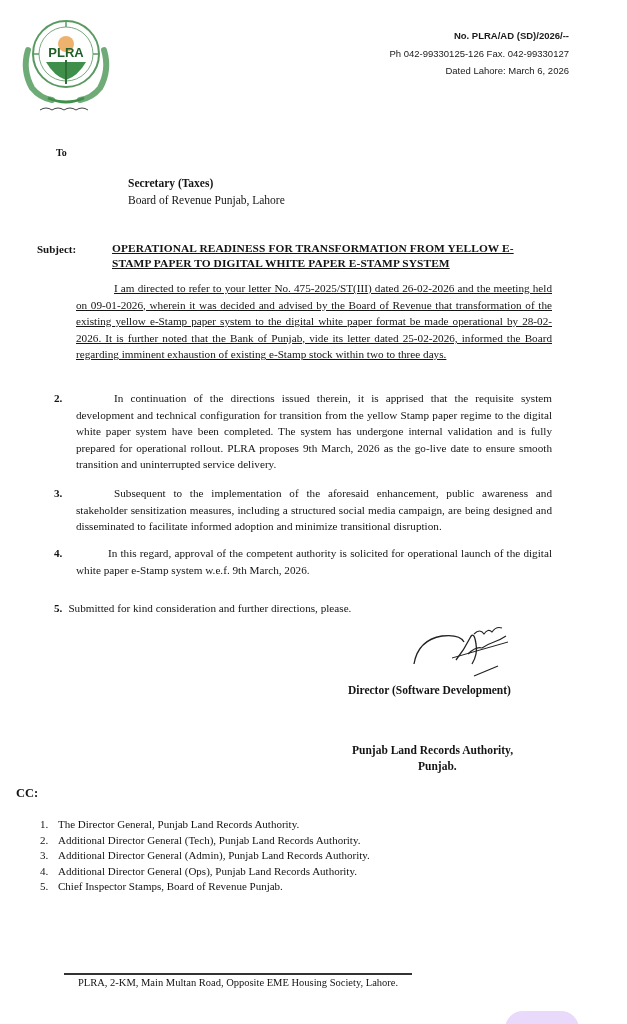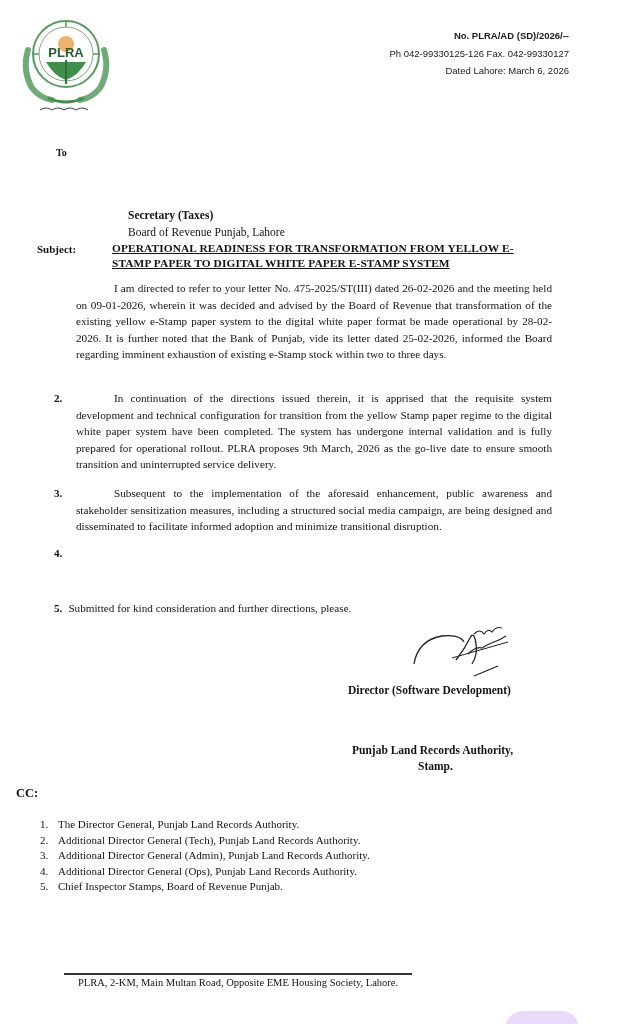--- a/index.html
+++ b/index.html
@@ -6,27 +6,27 @@
   body {
     width:627px; height:1024px; background:#ffffff; position:relative; overflow:hidden;
     font-family:"Liberation Serif", serif; color:#141414;
   }
   .abs { position:absolute; }
   .logo { left:18px; top:10px; width:96px; height:104px;text-align:right; }
   .head-right { right:58px; top:27px; text-align:right; font-family:"Liberation Sans", sans-serif; font-size:9.5px; line-height:17.5px; color:#1a1a1a; }
   .head-right .b { font-weight:bold; }
   .to { left:56px; top:147px; font-weight:bold; font-size:10px; }
   .addressee { left:128px; top:175px; font-size:11.5px; line-height:17px; }
-  .addressee .b { font-weight:bold;margin-top:32px; }
+  .addressee .b { font-weight:bold; }
   .subj-label { left:37px; top:243px; font-weight:bold; font-size:11px; }
   .subj-text { left:112px; top:241px; width:440px; font-weight:bold; font-size:11.4px; line-height:15px; text-decoration:underline; letter-spacing:0.1px; }
   .para { position:absolute; left:76px; width:476px; font-size:11.2px; line-height:16.6px; text-align:justify; }
   .para .num { position:absolute; left:-22px; top:0; font-weight:bold; }
   .indent { display:inline-block; width:38px; }
-  .p1 { top:280px; }
+  .p1 { top:280px;text-decoration:underline; }
   .p2 { top:390px; }
   .p3 { top:485px; }
   .p4 { top:545px; }
   .p5 { left:54px; top:602px; font-size:11.2px; }
   .p5 .num { font-weight:bold; margin-right:6px; }
   .signature { left:412px; top:620px; width:120px; height:60px; }
   .sign-block { left:348px; top:682px; font-weight:bold; font-size:11.5px; line-height:16px; text-align:left; }
   .sign-block .l2 { padding-left:4px;margin-top:44px; }
   .sign-block .l3 { padding-left:70px; }
   .cc-label { left:16px; top:786px; font-weight:bold; font-size:12.5px; }
@@ -86,41 +86,41 @@
 <div class="para p2">
   <span class="num">2.</span>
   <span class="indent"></span><span>In continuation of the directions issued therein, it is apprised that the requisite system development and technical configuration for transition from the yellow Stamp paper regime to the digital white paper system have been completed. The system has undergone internal validation and is fully prepared for operational rollout. PLRA proposes 9th March, 2026 as the go-live date to ensure smooth transition and uninterrupted service delivery.</span>
 </div>
 <div class="para p3">
   <span class="num">3.</span>
   <span class="indent"></span><span>Subsequent to the implementation of the aforesaid enhancement, public awareness and stakeholder sensitization measures, including a structured social media campaign, are being designed and disseminated to facilitate informed adoption and minimize transitional disruption.</span>
 </div>
 <div class="para p4">
   <span class="num">4.</span>
-  <span class="indent" style="width:32px"></span>
+  <span class="indent" style="width:32px"></span><span>In this regard, approval of the competent authority is solicited for operational launch of the digital white paper e-Stamp system w.e.f. 9th March, 2026.</span>
 </div>
 <div class="abs p5">
   <span class="num">5.</span><span>Submitted for kind consideration and further directions, please.</span>
 </div>
 
 <div class="abs signature">
   <svg width="120" height="60" viewBox="0 0 120 60">
     <path d="M2 44 Q6 20 30 16 Q48 14 52 22" fill="none" stroke="#222" stroke-width="1.3"></path>
     <path d="M44 40 Q52 30 58 18 Q62 10 64 24 Q66 34 60 44" fill="none" stroke="#222" stroke-width="1.3"></path>
     <path d="M62 14 q6 -6 10 0 q4 -6 8 -2 q4 -6 10 -4" fill="none" stroke="#222" stroke-width="1.1"></path>
     <path d="M56 34 q8 -8 14 -6 q6 -4 12 -6 q6 -2 12 -6" fill="none" stroke="#222" stroke-width="1.1"></path>
     <path d="M40 38 L96 22" stroke="#222" stroke-width="1"></path>
     <path d="M62 56 L86 46" stroke="#222" stroke-width="1.2"></path>
   </svg>
 </div>
 
 <div class="abs sign-block">
   <div>Director (Software Development)</div>
   <div class="l2">Punjab Land Records Authority,</div>
-  <div class="l3">Stamp.</div>
+  <div class="l3">Punjab.</div>
 </div>
 
 <div class="abs cc-label">CC:</div>
 <ul class="abs cc-list">
   <li>
       <span class="n">1.</span>
       <span>The Director General, Punjab Land Records Authority.</span>
     </li>
   <li>
       <span class="n">2.</span>

